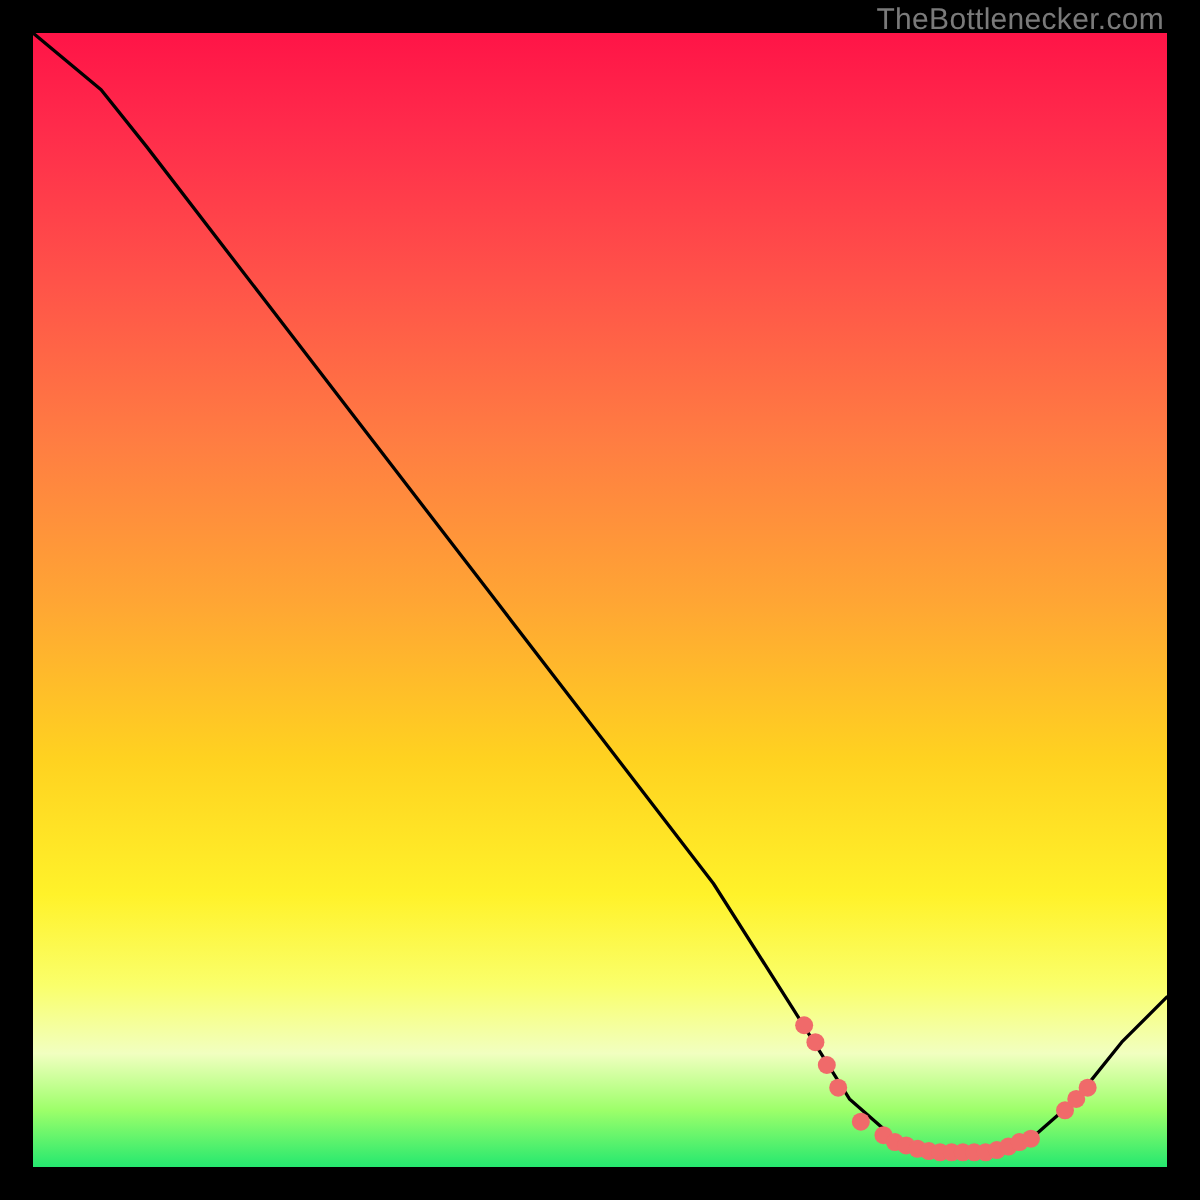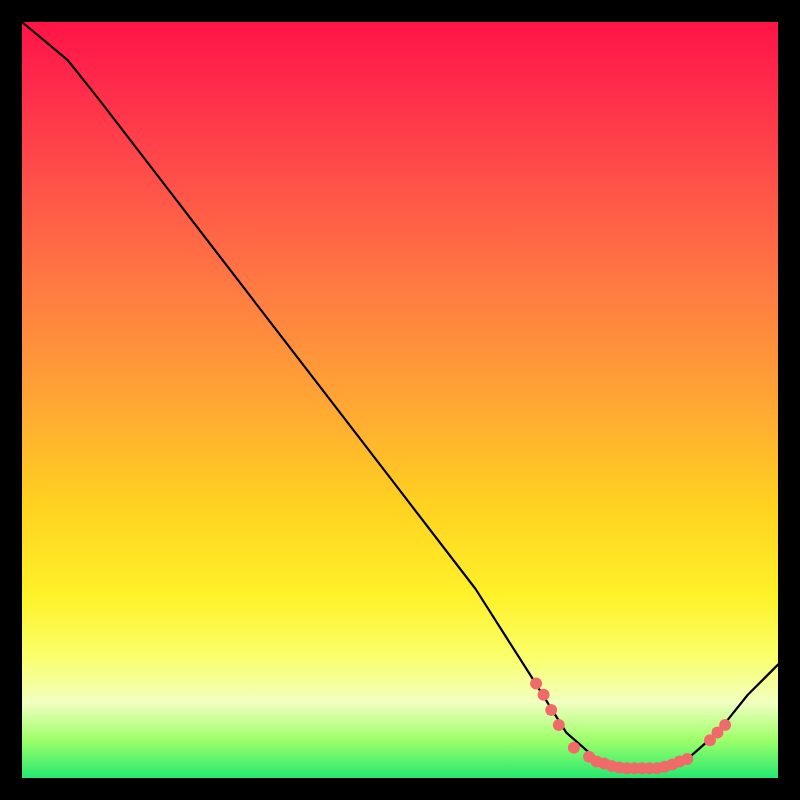--- a/index.html
+++ b/index.html
@@ -66,20 +66,21 @@
   }
   .marker {
     fill: #f06a6a;  
     stroke: none;
   }
 </style>
 </head>
 <body>
 
 <div class="stage">
+  <div class="watermark">TheBottlenecker.com</div>
 
   <div class="plot">
     <svg class="curve" viewBox="0 0 756 756" preserveAspectRatio="none">
       <path id="curve-path" class="curve-path" d="M0.0 0.0 L45.4 37.8 L75.6 75.6 L151.2 173.9 L226.8 272.2 L302.4 370.4 L378.0 468.7 L453.6 567.0 L506.5 650.2 L544.3 710.6 L574.6 737.1 L604.8 746.2 L635.0 746.2 L665.3 737.1 L695.5 710.6 L725.8 672.8 L756.0 642.6"></path>
       <g id="markers">
           <circle cx="514.1" cy="661.5" r="6" class="marker"></circle>
           <circle cx="521.6" cy="672.8" r="6" class="marker"></circle>
           <circle cx="529.2" cy="688.0" r="6" class="marker"></circle>
           <circle cx="536.8" cy="703.1" r="6" class="marker"></circle>
           <circle cx="551.9" cy="725.8" r="6" class="marker"></circle>

